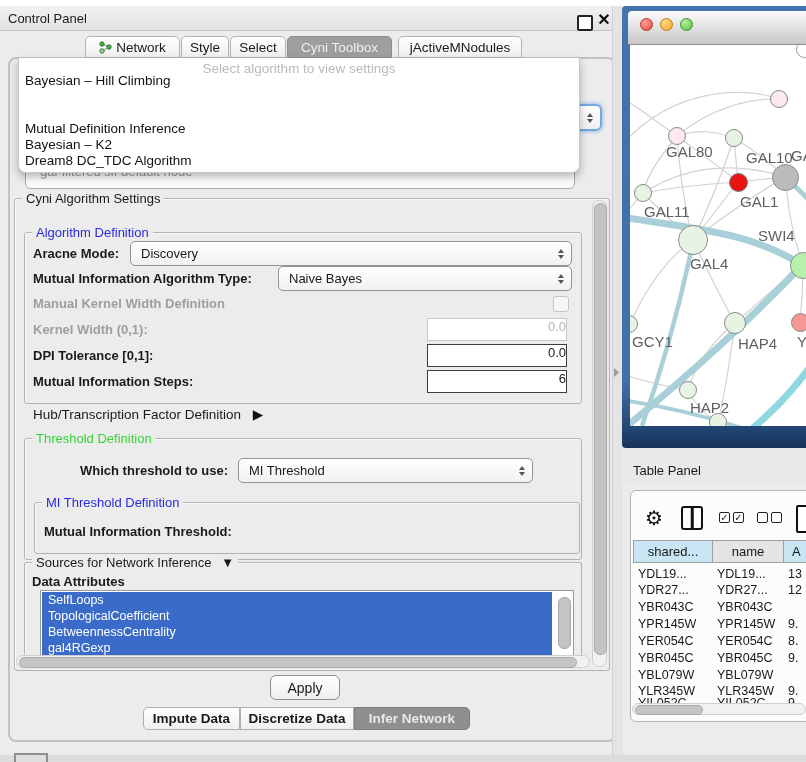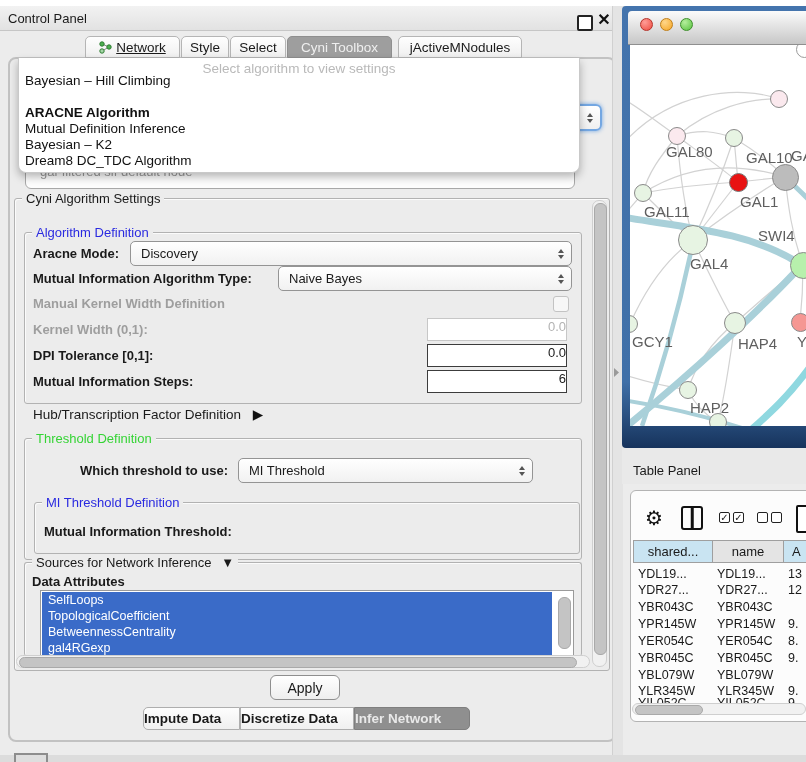--- a/index.html
+++ b/index.html
@@ -45,21 +45,21 @@
   .field.dis{border:1px solid #c7c7c7;color:#b3b3b3;}
   .checkbox{width:14px;height:14px;border:1px solid #c3c3c3;border-radius:3px;background:#f7f7f7;}
   .attr-list{left:40px;top:590px;width:532px;height:65px;background:#fff;border:1px solid #9a9a9a;overflow:hidden;}
   .attr-item{position:absolute;left:1px;width:504px;height:16px;background:var(--selection-blue);color:#fff;
              font-size:12.5px;line-height:16px;padding-left:6px;}
   .scroll-track{background:#f1f1f1;border:1px solid #cfcfcf;border-radius:7px;box-sizing:border-box;}
   .scroll-thumb{background:#c4c4c4;border:1px solid #a9a9a9;border-radius:6px;}
   .apply-btn{left:270px;top:675px;width:68px;height:23px;background:linear-gradient(#fff,#eee);border:1px solid #8f8f8f;
              border-radius:6px;font-size:14px;display:flex;align-items:center;justify-content:center;}
   .btab{top:707px;height:23px;background:linear-gradient(#fdfdfd,#f0f0f0);border:1px solid #aeaeae;
-        display:flex;align-items:center;font-size:13.5px;font-weight:bold;box-sizing:border-box;}
+        display:flex;align-items:center;justify-content:center;font-size:13.5px;font-weight:bold;box-sizing:border-box;}
   .btab.selected{background:#8f8f8f;color:#e9e9e9;border-color:#7f7f7f;border-radius:0 5px 5px 0;}
   .btab.first{border-radius:5px 0 0 5px;}
   
   .splitter{left:612px;top:6px;width:10px;height:750px;background:#e4e4e4;border-left:1px solid #d0d0d0;}
   .split-handle{left:614px;top:368px;width:5px;height:9px;background:#9a9a9a;clip-path:polygon(0 0,100% 50%,0 100%);}
   
   .net-frame{left:622px;top:6px;width:184px;height:442px;background:linear-gradient(#4474ad,#4070a8 85%,#16335c);border-radius:4px 0 0 4px;}
   .net-titlebar{left:628px;top:11px;width:178px;height:33px;background:linear-gradient(#fbfbfb,#c7c7c7);
                 border-radius:4px 0 0 0;border-bottom:1px solid #8f8f8f;}
   .light{top:18px;width:13px;height:13px;border-radius:50%;box-sizing:border-box;}
@@ -97,21 +97,21 @@
   <div class="abs top-strip"></div>
 
   <div class="abs cp-titlebar">
     <span>Control Panel</span>
   </div>
   <div class="abs win-float"></div>
   <div class="abs win-close">✕</div>
 
   <div class="abs main-box"></div>
 
-  <div class="abs tab" style="left:85px;width:95px;text-decoration:underline;">
+  <div class="abs tab" style="left:85px;width:95px;">
     <svg width="13" height="13" viewBox="0 0 13 13" style="margin-right:4px;">
       <line x1="3" y1="3" x2="10" y2="6" stroke="#8a8a8a"></line>
         <line x1="3" y1="10" x2="10" y2="6" stroke="#8a8a8a"></line>
       <circle cx="3" cy="3" r="2.2" fill="#4caf50" stroke="#2e7d32"></circle>
         <circle cx="3" cy="10" r="2.2" fill="#a5d6a7" stroke="#2e7d32"></circle>
       <circle cx="10" cy="6" r="2.2" fill="#4caf50" stroke="#2e7d32"></circle>
     </svg>
     <span>Network</span>
   </div>
   <div class="abs tab" style="left:181px;width:48px;">
@@ -133,21 +133,20 @@
         <div class="tri-d"></div>
       </div>
   </div>
   <div class="abs bg-combo-bottom">
     <span>gal-filtered sif default node</span>
   </div>
 
   <div class="abs dropdown">
     <div class="abs dd-placeholder">Select algorithm to view settings</div>
     <div class="abs dd-item" style="top:15px;">Bayesian – Hill Climbing</div>
-    <div class="abs dd-item bold" style="top:47px;">ARACNE Algorithm</div>
     <div class="abs dd-item" style="top:63px;">Mutual Definition Inference</div>
     <div class="abs dd-item" style="top:79px;">Bayesian – K2</div>
     <div class="abs dd-item" style="top:95px;">Dream8 DC_TDC Algorithm</div>
   </div>
 
   <div class="abs group" style="left:14px;top:198px;width:594px;height:471px;">
     <span class="gtitle">Cyni Algorithm Settings</span>
   </div>
 
   <div class="abs group" style="left:24px;top:232px;width:556px;height:170px;">

